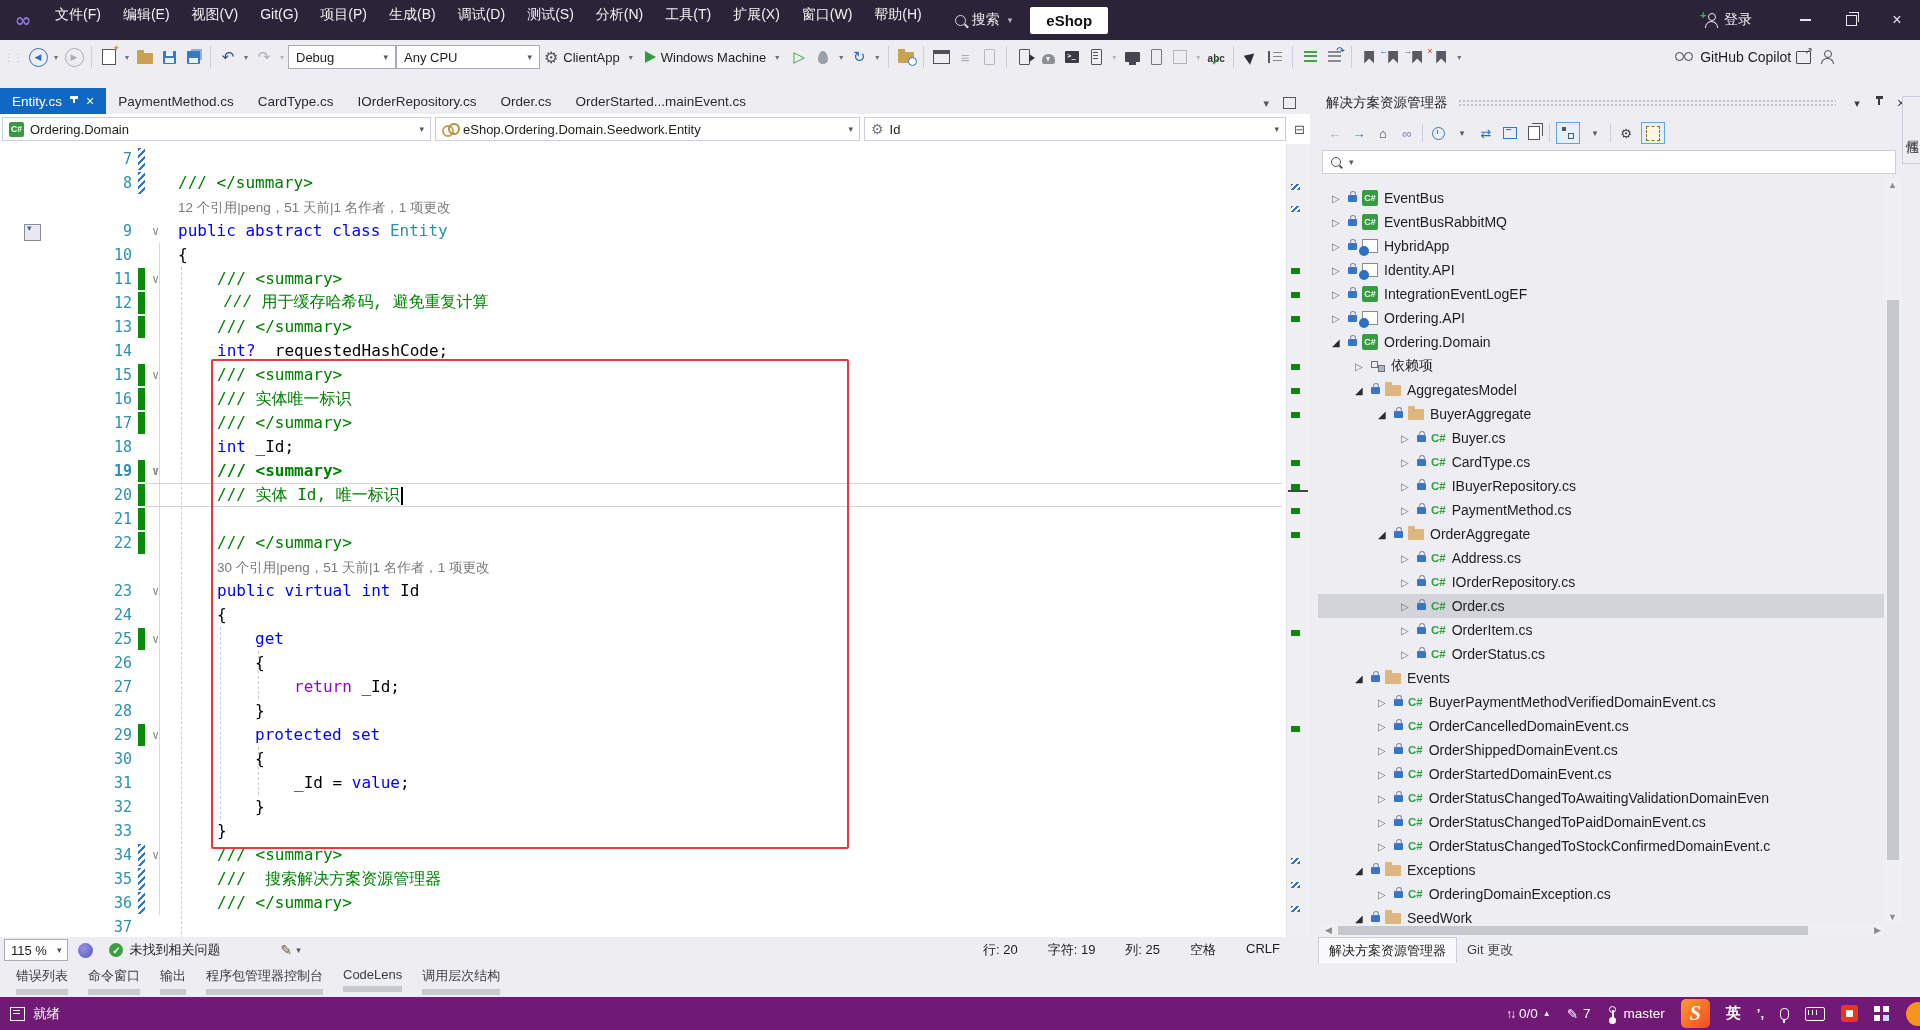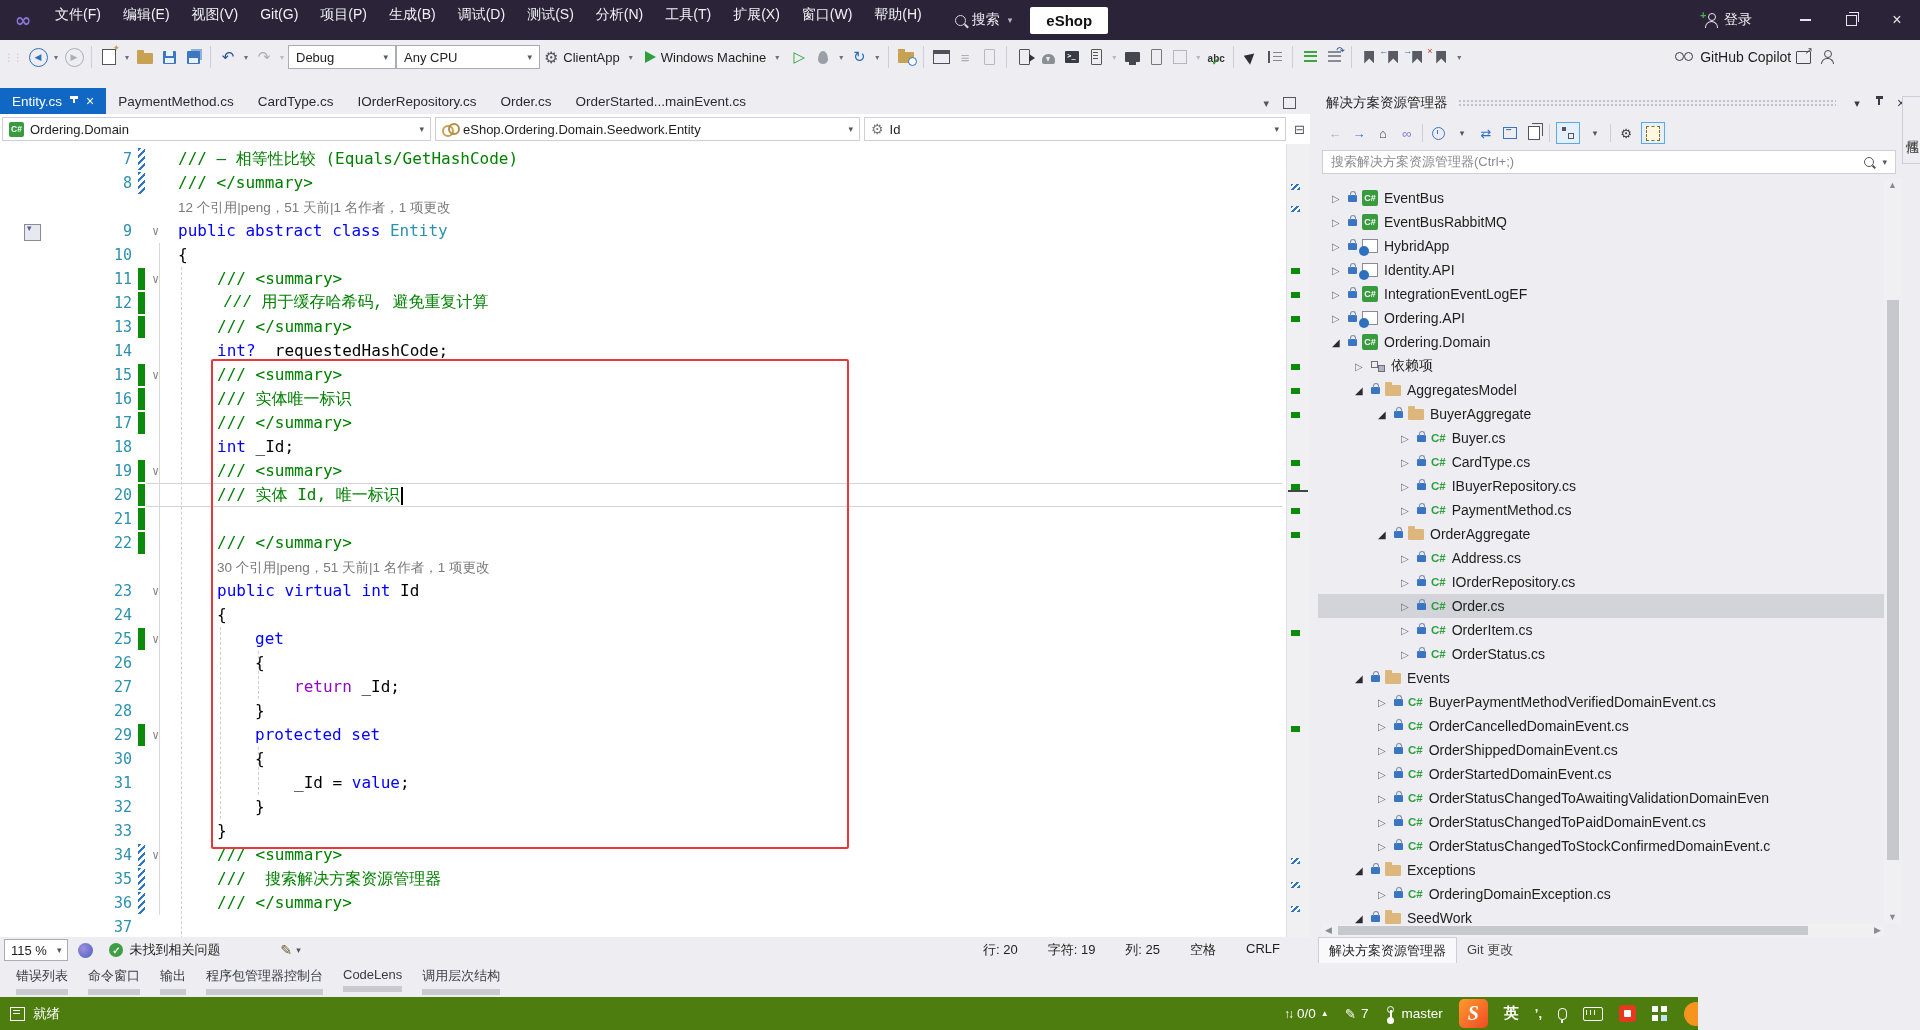--- a/index.html
+++ b/index.html
@@ -194,21 +194,21 @@
   
   .sebtabs{position:absolute;left:1318px;top:937px;width:602px;height:26px;display:flex;align-items:stretch;font-size:13px;}
   .setab{display:flex;align-items:center;padding:0 10px;color:#444;}
   .setab.active{background:#F9F9FB;border:1px solid #CCCEDB;border-bottom:none;color:#1E1E1E;}
   
   .ptabs{position:absolute;left:0;top:963px;width:1920px;height:34px;background:#EEEEF2;display:flex;align-items:flex-start;padding-left:8px;box-sizing:border-box;gap:4px;}
   .ptab{display:flex;flex-direction:column;align-items:center;gap:4px;padding:4px 8px 0;}
   .ptab span{font-size:13px;color:#3B3B44;}
   .pbar{height:6px;background:#C9C9D0;width:100%;}
   
-  .statusbar{position:absolute;left:0;top:997px;width:1698px;height:33px;background:#4d7c0f;color:#fff;display:flex;align-items:center;font-size:13.5px;overflow:hidden;}
+  .statusbar{position:absolute;left:0;top:997px;width:1920px;height:33px;background:#701a75;color:#fff;display:flex;align-items:center;font-size:13.5px;overflow:hidden;}
   .sb-left{display:flex;align-items:center;gap:8px;margin-left:10px;}
   .sb-doc{width:13px;height:12px;border:1.5px solid #fff;position:relative;}
   .sb-doc::after{content:"";position:absolute;left:2px;top:2px;width:7px;height:6px;background:repeating-linear-gradient(#fff 0 1.2px,transparent 1.2px 3px);}
   .sb-right{margin-left:auto;display:flex;align-items:center;gap:16px;margin-right:2px;}
   .sb-item{display:flex;align-items:center;gap:5px;}
   .updown{font-size:12px;letter-spacing:-2px;}
   .sb-caret{font-size:8px;}
   .branch{width:12px;height:16px;position:relative;display:inline-block;}
   .branch::before{content:"";position:absolute;left:5px;top:4px;width:2px;height:8px;background:#fff;}
   .branch::after{content:"";position:absolute;left:2.5px;top:0;width:5px;height:5px;border:1.5px solid #fff;border-radius:50%;box-shadow:0 11px 0 0 #fff;}
@@ -466,21 +466,20 @@
     <div class="guide" style="left:181px;top:123px;height:792px;"></div>
     <div class="guide" style="left:220px;top:483px;height:192px;"></div>
     <div class="guide" style="left:258px;top:507px;height:48px;"></div>
     <div class="guide" style="left:258px;top:603px;height:48px;"></div>
     <div class="curline"></div>
     <div class="gutter9"></div>
     <div id="code-rows">
         <div class="crow" style="top: 3px;">
           <span class="cnum">7</span>
           <span class="cbar bb2"></span>
-          <span class="ctext" style="left: 178px;"><span class="seg-cm">/// – 相等性比较 (Equals/GetHashCode)</span></span>
         </div>
         <div class="crow" style="top: 27px;">
           <span class="cnum">8</span>
           <span class="cbar bb2"></span>
           <span class="ctext" style="left: 178px;"><span class="seg-cm">/// &lt;/summary&gt;</span></span>
         </div>
         <div class="crow" style="top: 51px;">
           <span class="ctext" style="left: 178px;"><span class="seg-cl">12 个引用|peng，51 天前|1 名作者，1 项更改</span></span>
         </div>
         <div class="crow" style="top: 75px;">
@@ -525,21 +524,21 @@
         </div>
         <div class="crow" style="top: 267px;">
           <span class="cnum">17</span>
           <span class="cbar bg2"></span>
           <span class="ctext" style="left: 217px;"><span class="seg-cm">/// &lt;/summary&gt;</span></span>
         </div>
         <div class="crow" style="top: 291px;">
           <span class="cnum">18</span>
           <span class="ctext" style="left: 217px;"><span class="seg-kw">int</span><span class="seg-tx"> _Id;</span></span>
         </div>
-        <div class="crow" style="top: 315px;">
+        <div class="crow" style="top: 315px; font-weight: bold;">
           <span class="cnum">19</span>
           <span class="cbar bg2"></span>
           <span class="cfold">∨</span>
           <span class="ctext" style="left: 217px;"><span class="seg-cm">/// &lt;summary&gt;</span></span>
         </div>
         <div class="crow" style="top: 339px;">
           <span class="cnum">20</span>
           <span class="cbar bg2"></span>
           <span class="ctext" style="left: 217px;"><span class="seg-cm">/// 实体 Id, 唯一标识</span><span class="caret"></span></span>
         </div>
@@ -695,21 +694,20 @@
       </span>
       <span class="sesep"></span>
       <span class="seti">
         <span style="color: rgb(58, 58, 68);">⚙</span>
       </span>
       <span class="seti boxed">
         <span class="showall"></span>
       </span>
     </div>
   <div class="sesearch">
-    <span class="ph">搜索解决方案资源管理器(Ctrl+;)</span>
     <span class="mag2"></span>
     <span style="font-size:9px;color:#55555E;">▾</span>
   </div>
   <div class="tree" id="tree">
       <div class="trow" style="top: 8px; padding-left: 14px;">
         <span class="texp">▷</span>
         <span class="tlock"></span>
         <span class="ti ti-csproj">C#</span>
         <span class="tlabel">EventBus</span>
       </div>

